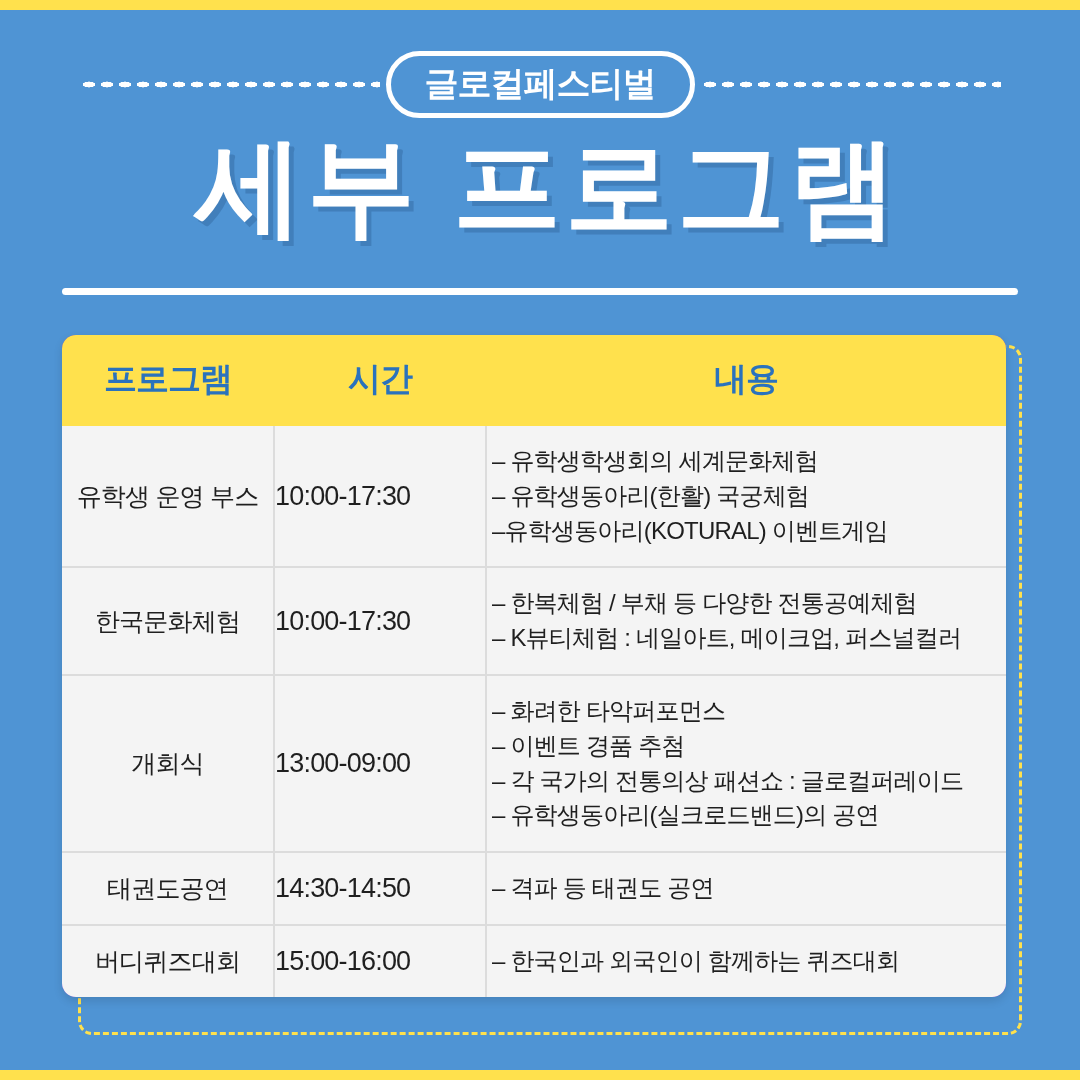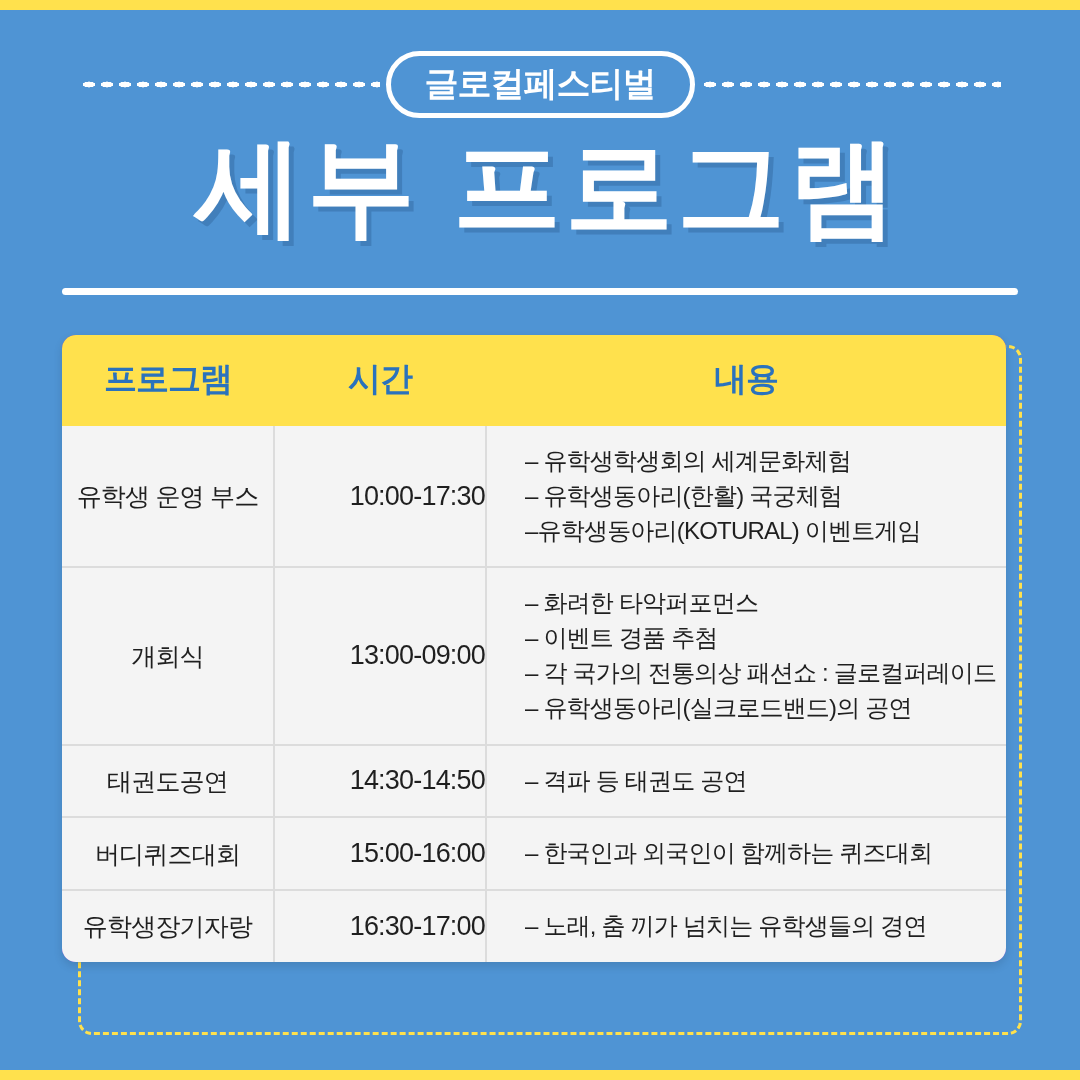--- a/index.html
+++ b/index.html
@@ -137,26 +137,26 @@
   }
   tbody tr:last-child td { border-bottom: none; }
 
   td.prog {
     text-align: center;
     border-right: 2px solid #dcdcdc;
     line-height: 1.3;
     margin-left: 8px;
   }
   td.time {
-    text-align: right;
+    text-align: left;
     border-right: 2px solid #dcdcdc;
     font-size: 27px;
   }
   td.desc {
-    padding-left: 38px;
+    padding-left: 5px;
     padding-right: 14px;
     line-height: 1.45;
     font-size: 24px;
   }
   td.desc div { white-space: nowrap; }
 </style>
 </head>
 <body>
 
 <div class="top-stripe"></div>
@@ -191,20 +191,28 @@
       <tr>
         <td class="prog">유학생 운영 부스</td>
         <td class="time">10:00-17:30</td>
         <td class="desc">
           <div>– 유학생학생회의 세계문화체험</div>
           <div>– 유학생동아리(한활) 국궁체험</div>
           <div>–유학생동아리(KOTURAL) 이벤트게임</div>
         </td>
       </tr>
       <tr>
+        <td class="prog">한국문화체험</td>
+        <td class="time">10:00-17:30</td>
+        <td class="desc">
+          <div>– 한복체험 / 부채 등 다양한 전통공예체험</div>
+          <div>– K뷰티체험 : 네일아트, 메이크업, 퍼스널컬러</div>
+        </td>
+      </tr>
+      <tr>
         <td class="prog">개회식</td>
         <td class="time">13:00-09:00</td>
         <td class="desc">
           <div>– 화려한 타악퍼포먼스</div>
           <div>– 이벤트 경품 추첨</div>
           <div>– 각 국가의 전통의상 패션쇼 : 글로컬퍼레이드</div>
           <div>– 유학생동아리(실크로드밴드)의 공연</div>
         </td>
       </tr>
       <tr>
@@ -214,22 +222,15 @@
           <div>– 격파 등 태권도 공연</div>
         </td>
       </tr>
       <tr>
         <td class="prog">버디퀴즈대회</td>
         <td class="time">15:00-16:00</td>
         <td class="desc">
           <div>– 한국인과 외국인이 함께하는 퀴즈대회</div>
         </td>
       </tr>
-      <tr>
-        <td class="prog">유학생장기자랑</td>
-        <td class="time">16:30-17:00</td>
-        <td class="desc">
-          <div>– 노래, 춤 끼가 넘치는 유학생들의 경연</div>
-        </td>
-      </tr>
     </tbody>
   </table>
 </div>
 
 </body></html>

